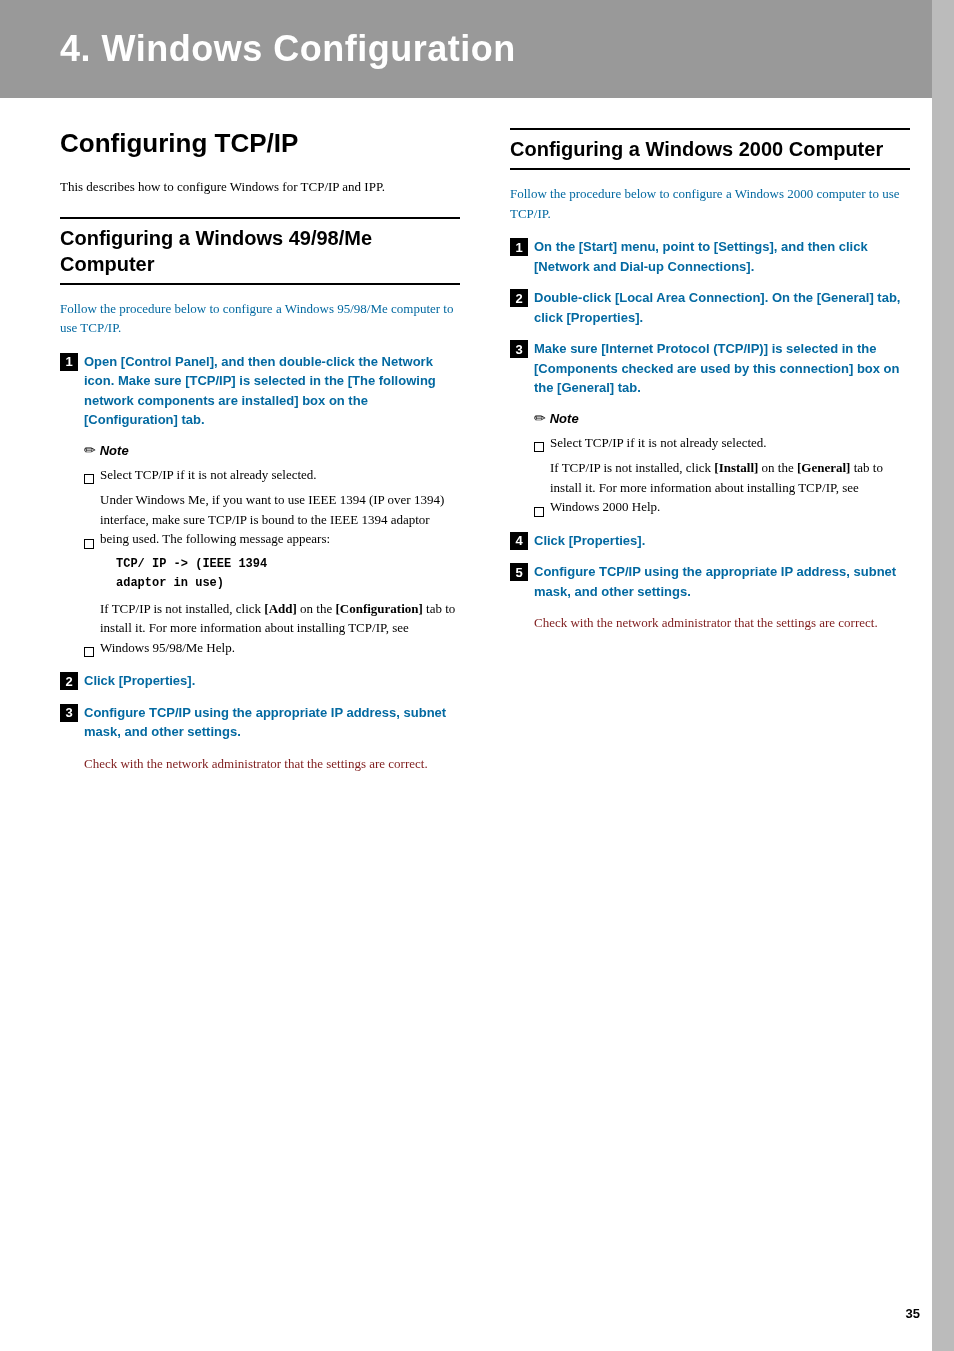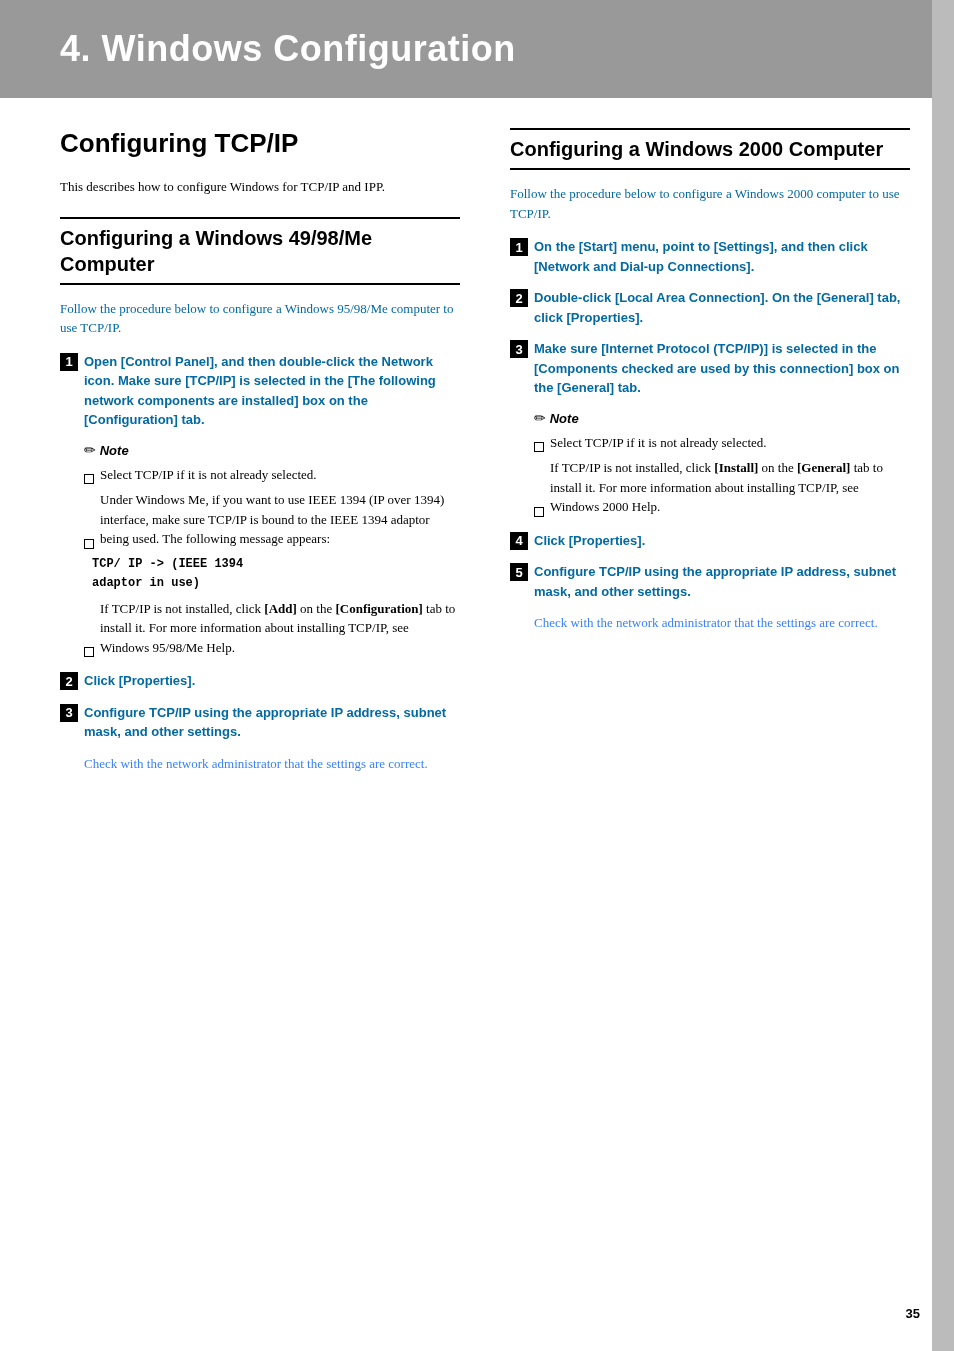--- a/index.html
+++ b/index.html
@@ -193,41 +193,41 @@
 
     .note-text {
       font-size: 13px;
       line-height: 1.5;
     }
 
     .code-block {
       font-family: 'Courier New', Courier, monospace;
       font-size: 12px;
       font-weight: bold;
-      margin: 6px 0 6px 8px;
+      margin: 6px 0 6px 32px;
       line-height: 1.6;
     }
 
     
     .page-number {
       position: absolute;
       bottom: 30px;
       right: 34px;
       font-size: 13px;
       font-family: Arial, Helvetica, sans-serif;
       font-weight: bold;
     }
 
     
     .check-para {
       font-size: 13px;
       line-height: 1.5;
       margin-left: 24px;
       margin-bottom: 10px;
-      color: #3b82f6;
+      color: #7f1d1d;
     }
   </style>
 </head>
 <body>
 
 <div class="page">
 
   <div class="sidebar-accent"></div>
 
   <div class="header-bar">

